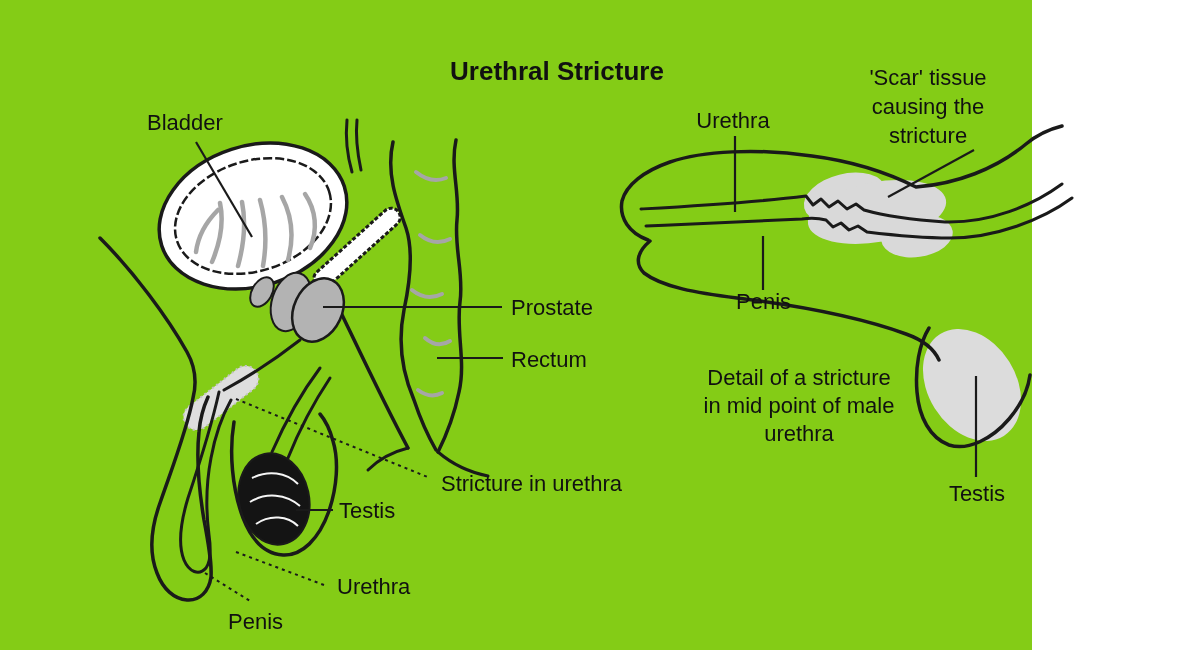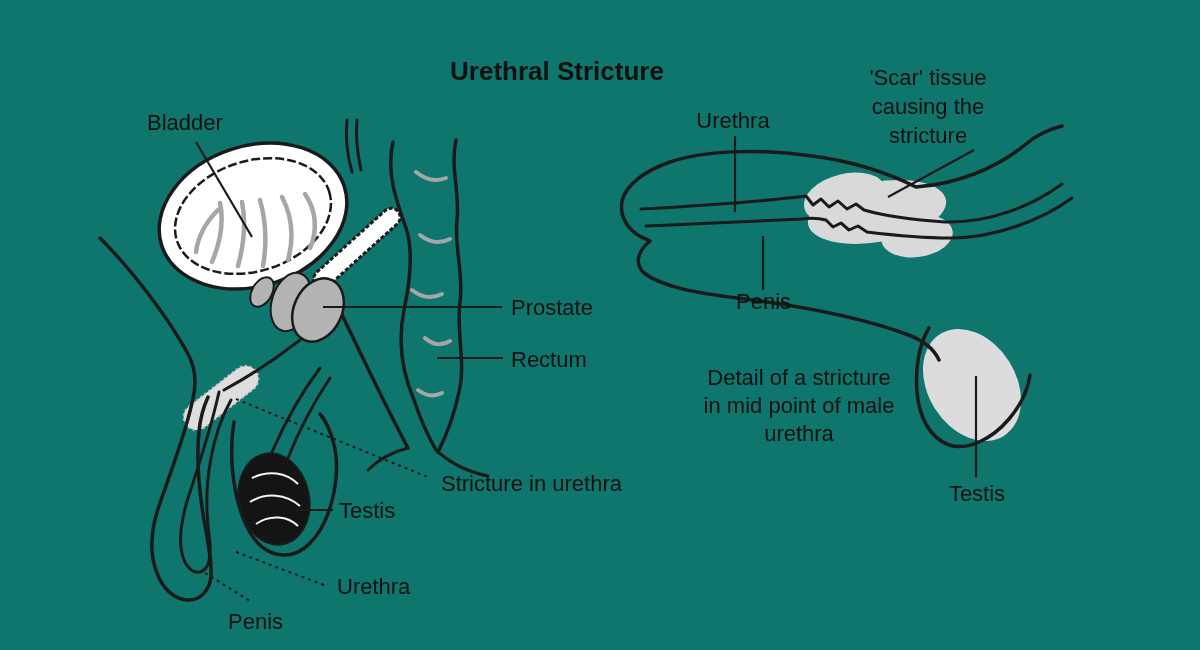--- a/index.html
+++ b/index.html
@@ -1,17 +1,17 @@
 <!DOCTYPE html>
 <html><head>
 <meta charset="utf-8">
 <style>
   html,body{margin:0;padding:0;background:#ffffff;}
   body{width:1200px;height:650px;overflow:hidden;}
-  .stage{position:relative;width:1200px;height:650px;background:#0f766e;}
+  .stage{position:relative;width:1032px;height:650px;background:#84cc16;}
   svg{display:block;}
   text{font-family:"Liberation Sans","DejaVu Sans",sans-serif;fill:#111111;}
   .label{font-size:22px;}
   .title{font-size:26px;font-weight:bold;}
   .outline{fill:none;stroke:#1a1a1a;stroke-width:3.5;stroke-linecap:round;stroke-linejoin:round;}
   .outline-thin{fill:none;stroke:#1a1a1a;stroke-width:3;stroke-linecap:round;stroke-linejoin:round;}
   .leader{stroke:#1a1a1a;stroke-width:2.2;fill:none;}
   .leader-dotted{stroke:#1a1a1a;stroke-width:2;fill:none;stroke-dasharray:3 4;}
   .squiggle{fill:none;stroke:#a6a6a6;stroke-width:4.5;stroke-linecap:round;}
   .squiggle-sm{fill:none;stroke:#a6a6a6;stroke-width:4;stroke-linecap:round;}

